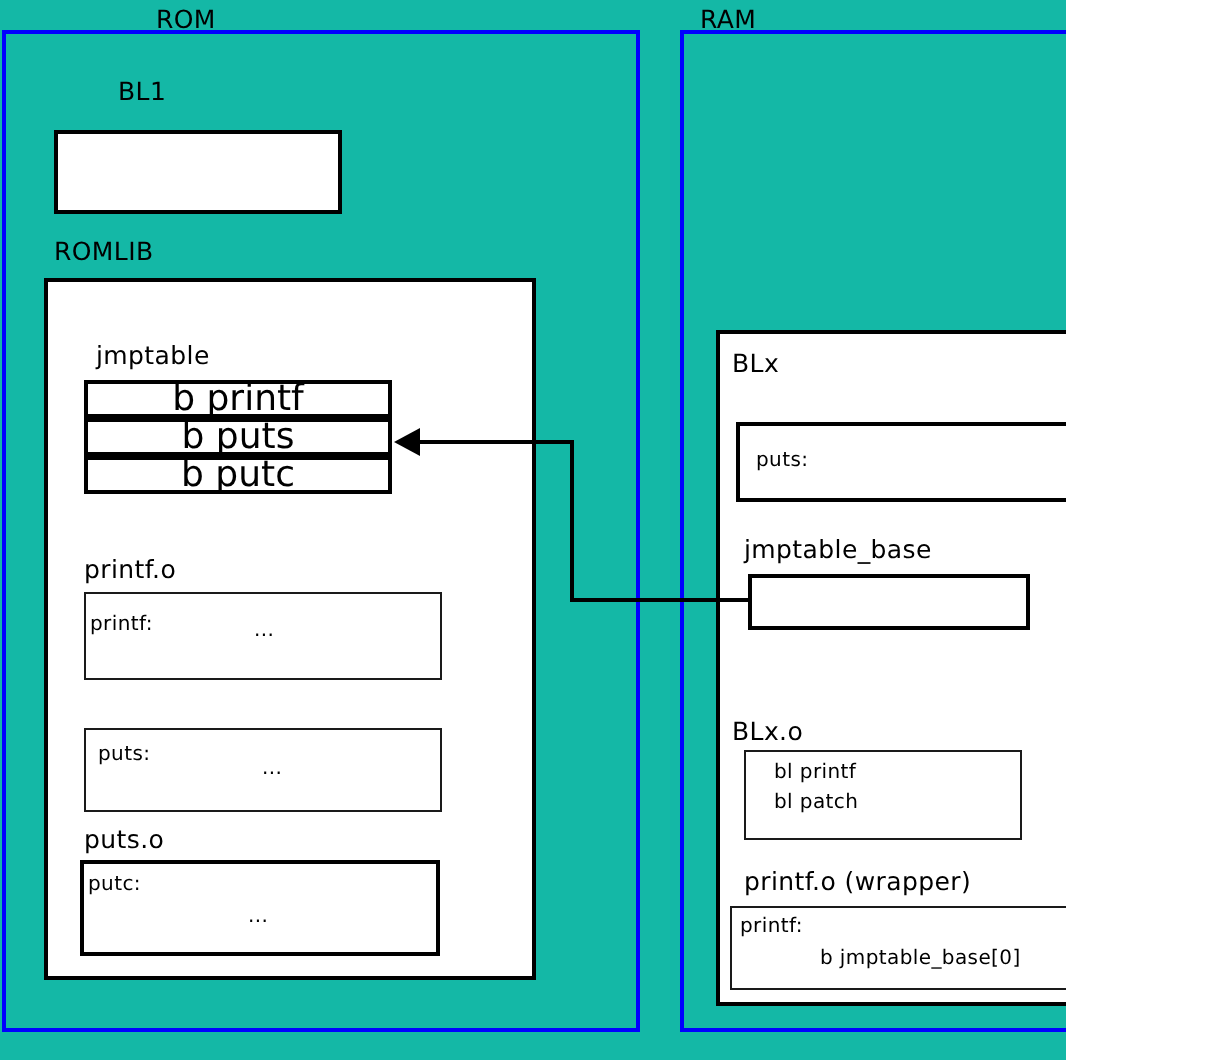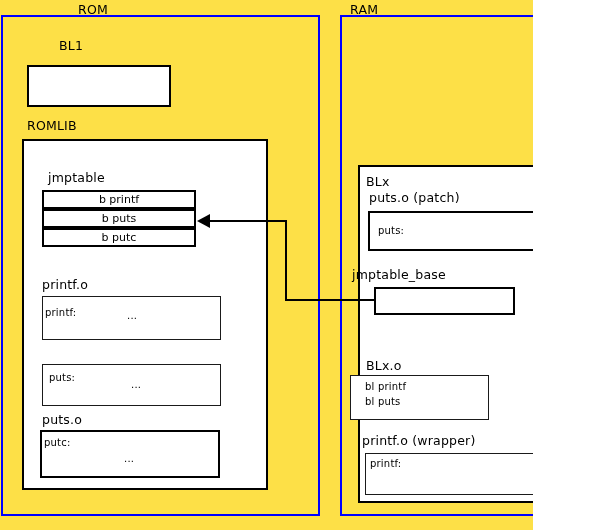--- a/index.html
+++ b/index.html
@@ -8,21 +8,21 @@
     padding: 0;
     background: #ffffff;
   }
   body {
     font-family: "DejaVu Sans", "Liberation Sans", sans-serif;
   }
   #canvas {
     position: relative;
     width: 533px;
     height: 530px;
-    background: #fde047;
+    background: #14b8a6;
     overflow: hidden;
   }
   .region {
     position: absolute;
     border: 2px solid #0000ff;
     background: transparent;
     box-sizing: border-box;
   }
   .region-label {
     position: absolute;
@@ -58,21 +58,21 @@
     letter-spacing: 0.2px;
   }
   .jmprow {
     position: absolute;
     border: 2px solid #000000;
     background: #ffffff;
     box-sizing: border-box;
     display: flex;
     align-items: center;
     justify-content: center;
-    font-size: 11px;
+    font-size: 18px;
     color: #000000;
   }
   .conn {
     position: absolute;
     background: #000000;
   }
   .arrowhead {
     position: absolute;
     width: 0;
     height: 0;
@@ -119,39 +119,39 @@
     <span class="celltext" style="left:2px; top:5px;">putc:</span>
     <span class="celltext" style="left:82px; top:21px;">...</span>
   </div>
 
   <div class="region-label" style="left:350px; top:2px;">RAM</div>
   <div class="region" style="left:340px; top:15px; width:265px; height:501px;"></div>
 
   <div class="box" style="left:358px; top:165px; width:220px; height:338px;"></div>
   <div class="label" style="left:366px; top:174px;">BLx</div>
 
-  <div class="label" style="left:369px; top:190px;">puts.o (patch)</div>
   <div class="box" style="left:368px; top:211px; width:178px; height:40px;">
     <span class="celltext" style="left:8px; top:12px;">puts:</span>
   </div>
 
-  <div class="label" style="left:352px; top:267px;">jmptable_base</div>
+  <div class="label" style="left:372px; top:267px;">jmptable_base</div>
   <div class="box" style="left:374px; top:287px; width:141px; height:28px;">
     <span class="celltext" style="left:4px; top:4px;"></span>
   </div>
 
   <div class="label" style="left:366px; top:358px;">BLx.o</div>
-  <div class="box-thin" style="left:350px; top:375px; width:139px; height:45px;">
+  <div class="box-thin" style="left:372px; top:375px; width:139px; height:45px;">
     <span class="celltext" style="left:14px; top:5px;">bl printf</span>
-    <span class="celltext" style="left:14px; top:20px;">bl puts</span>
+    <span class="celltext" style="left:14px; top:20px;">bl patch</span>
   </div>
 
-  <div class="label" style="left:362px; top:433px;">printf.o (wrapper)</div>
+  <div class="label" style="left:372px; top:433px;">printf.o (wrapper)</div>
   <div class="box-thin" style="left:365px; top:453px; width:181px; height:42px;">
     <span class="celltext" style="left:4px; top:4px;">printf:</span>
+    <span class="celltext" style="left:44px; top:20px;">b jmptable_base[0]</span>
   </div>
 
   <div class="conn" style="left:285px; top:299px; width:90px; height:2px;"></div>
   <div class="conn" style="left:285px; top:220px; width:2px; height:81px;"></div>
   <div class="conn" style="left:209px; top:220px; width:78px; height:2px;"></div>
   <div class="arrowhead" style="left:197px; top:214px;"></div>
 
 </div>
 
 </body></html>

